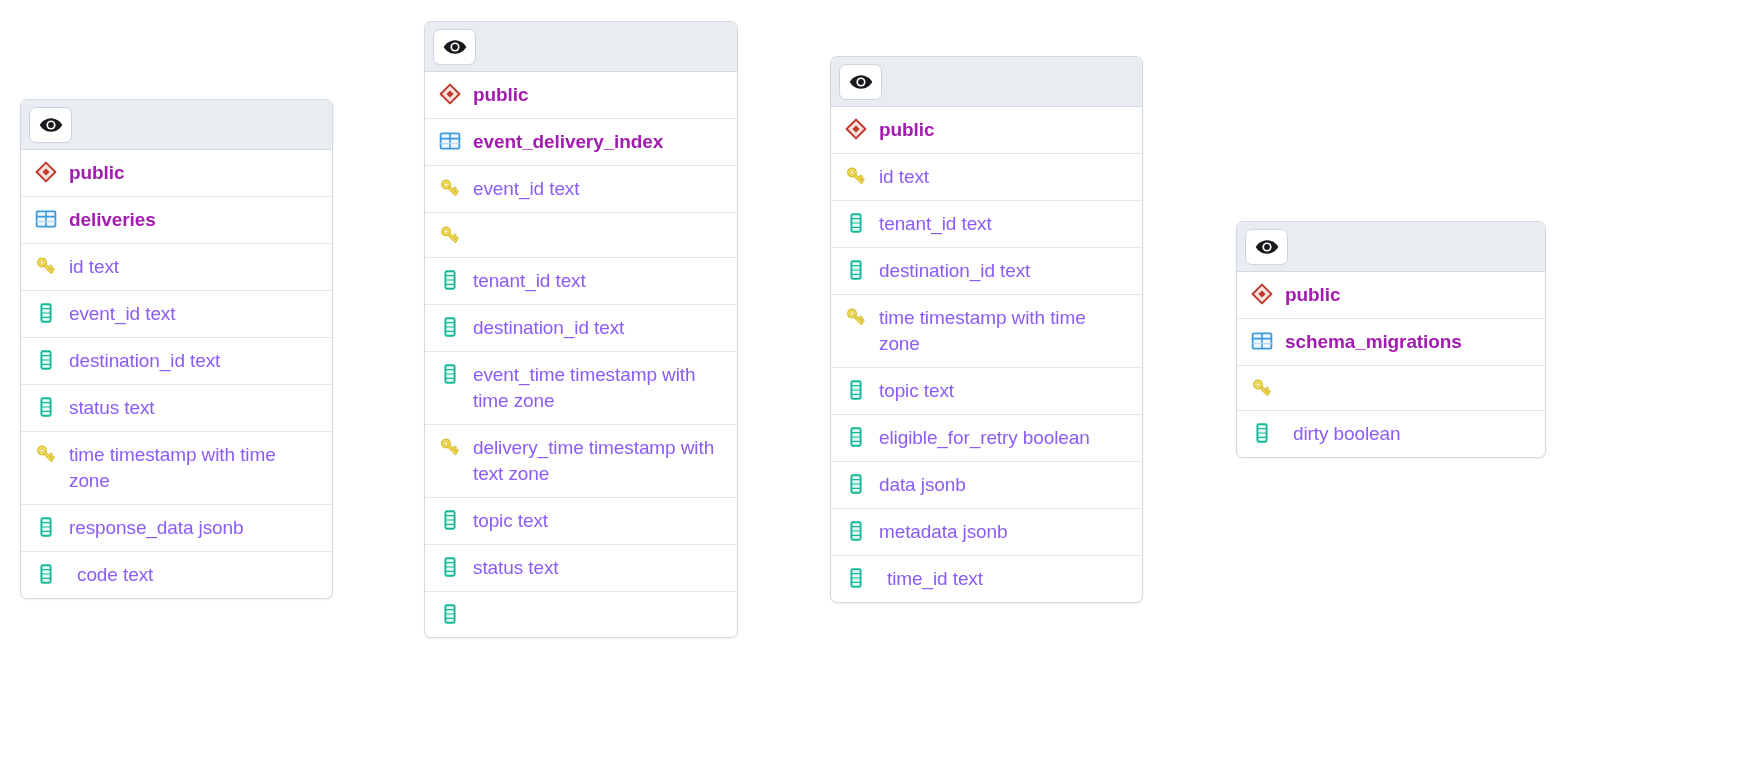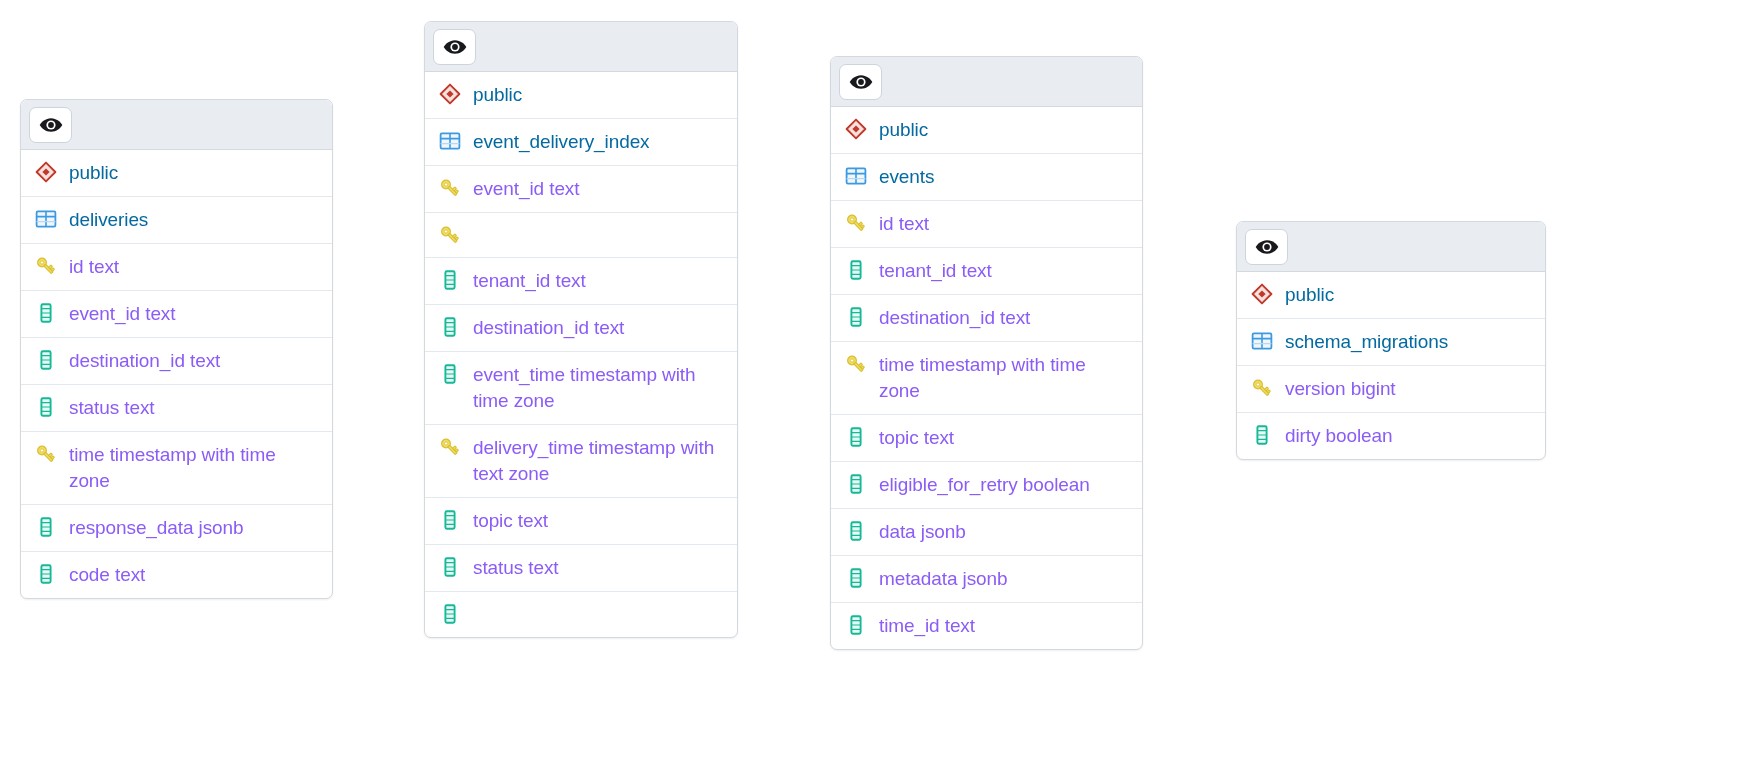--- a/index.html
+++ b/index.html
@@ -61,21 +61,21 @@
 
   
   .row {
     box-sizing: border-box;
     display: flex;
     align-items: flex-start;
     border-bottom: 1px solid #e3e8ee;
     padding: 10px 12px 10px 14px;
     min-height: 45px;
   }
-  .row:last-child { border-bottom: none; }
+  .row:last-child { border-bottom: none; gap: 8px; }
 
   .row-icon {
     flex: none;
     width: 22px;
     height: 22px;
     margin-right: 12px;
     margin-top: 1px;
     display: flex;
     align-items: center;
     justify-content: center;
@@ -84,22 +84,22 @@
 
   .row-label {
     font-size: 19px;
     line-height: 26px;
     color: #8b5cf6;
     letter-spacing: -0.1px;
     word-break: break-word;
     flex: 1 1 auto;
   }
   .row-label.bold {
-    font-weight: normal;
-    color: #0369a1;
+    font-weight: bold;
+    color: #a21caf;
   }
 
   .row.schema-row   { min-height: 45px; }
   .row.table-row    { min-height: 45px; }
 </style>
 </head>
 <body>
 
 <div id="canvas">
     <div class="entity" style="left: 20px; top: 99px; width: 313px;">
@@ -349,31 +349,20 @@
       </div>
       <div class="row schema-row">
         <span class="row-icon">
           <svg width="22" height="22" viewBox="0 0 22 22" aria-hidden="true">
             <path d="M11 1.6 20.4 11 11 20.4 1.6 11z" fill="#f6e1de" stroke="#c0392b" stroke-width="1.9" stroke-linejoin="round"></path>
             <path d="M11 7.4 14.6 11 11 14.6 7.4 11z" fill="#c0392b"></path>
           </svg>
         </span>
         <span class="row-label bold">public</span>
       </div>
-      <div class="row table-row">
-        <span class="row-icon">
-          <svg width="22" height="22" viewBox="0 0 22 22" aria-hidden="true">
-            <rect x="1.6" y="3.4" width="18.8" height="15.2" rx="1.3" fill="#f1f6fb" stroke="#3b9ae1" stroke-width="1.8"></rect>
-            <path d="M1.6 8.6h18.8" stroke="#3b9ae1" stroke-width="1.8"></path>
-            <path d="M11 3.4v15.2" stroke="#3b9ae1" stroke-width="1.6"></path>
-            <path d="M1.6 13.6h18.8" stroke="#b9d9f2" stroke-width="1.3"></path>
-          </svg>
-        </span>
-        <span class="row-label bold">events</span>
-      </div>
       <div class="row column-row">
         <span class="row-icon">
           <svg width="23" height="23" viewBox="0 0 23 23" aria-hidden="true">
             <g transform="rotate(-45 11.5 11.5)">
               <circle cx="11.5" cy="5.6" r="4.5" fill="#f2dd62" stroke="#d9bf2f" stroke-width="1.4"></circle>
               <circle cx="11.5" cy="5.6" r="1.7" fill="#ffffff" stroke="#d9bf2f" stroke-width="0.9"></circle>
               <rect x="10.2" y="9.4" width="2.7" height="11.2" rx="0.7" fill="#f2dd62" stroke="#d9bf2f" stroke-width="1.2"></rect>
               <rect x="12.7" y="14.0" width="3.6" height="2.3" rx="0.6" fill="#f2dd62" stroke="#d9bf2f" stroke-width="1.1"></rect>
               <rect x="12.7" y="17.6" width="3.0" height="2.2" rx="0.6" fill="#f2dd62" stroke="#d9bf2f" stroke-width="1.1"></rect>
             </g>
@@ -496,21 +485,20 @@
           <svg width="23" height="23" viewBox="0 0 23 23" aria-hidden="true">
             <g transform="rotate(-45 11.5 11.5)">
               <circle cx="11.5" cy="5.6" r="4.5" fill="#f2dd62" stroke="#d9bf2f" stroke-width="1.4"></circle>
               <circle cx="11.5" cy="5.6" r="1.7" fill="#ffffff" stroke="#d9bf2f" stroke-width="0.9"></circle>
               <rect x="10.2" y="9.4" width="2.7" height="11.2" rx="0.7" fill="#f2dd62" stroke="#d9bf2f" stroke-width="1.2"></rect>
               <rect x="12.7" y="14.0" width="3.6" height="2.3" rx="0.6" fill="#f2dd62" stroke="#d9bf2f" stroke-width="1.1"></rect>
               <rect x="12.7" y="17.6" width="3.0" height="2.2" rx="0.6" fill="#f2dd62" stroke="#d9bf2f" stroke-width="1.1"></rect>
             </g>
           </svg>
         </span>
-        <span class="row-label">version bigint</span>
       </div>
       <div class="row column-row">
         <span class="row-icon">
           <svg width="22" height="22" viewBox="0 0 22 22" aria-hidden="true">
             <rect x="6.4" y="2.3" width="9.2" height="17.4" rx="1.4" fill="#e6faf5" stroke="#17b897" stroke-width="1.9"></rect>
             <path d="M6.4 6.7h9.2M6.4 11h9.2M6.4 15.3h9.2" stroke="#17b897" stroke-width="1.2"></path>
           </svg>
         </span>
         <span class="row-label">dirty boolean</span>
       </div>

